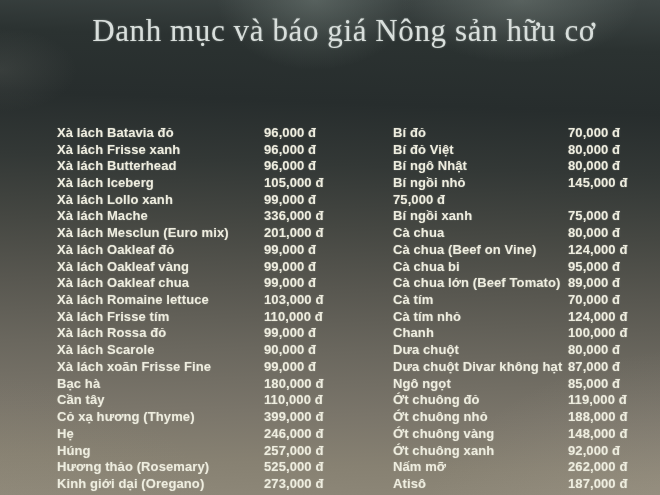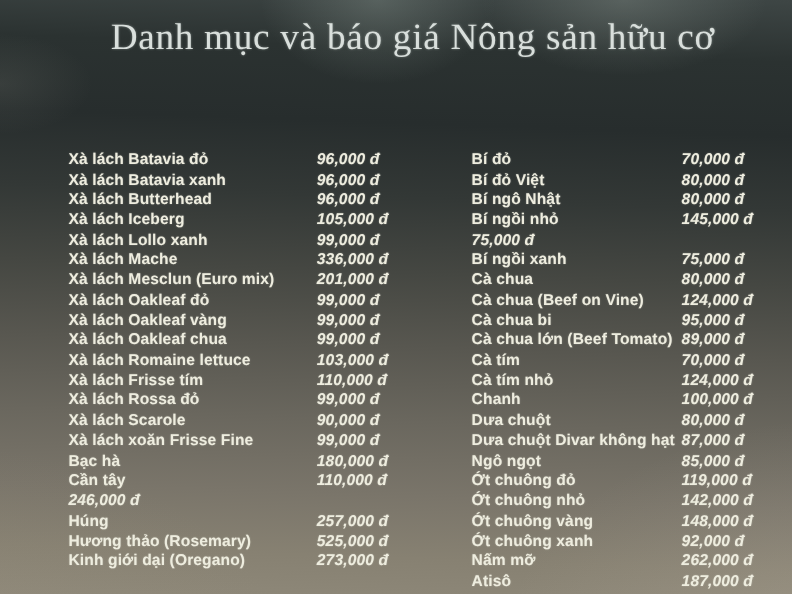--- a/index.html
+++ b/index.html
@@ -46,35 +46,35 @@
   }
   .iname,.iprice{
     font-size:13px;
     font-weight:600;
     letter-spacing:0.1px;
     color:#eeeddf;
     text-shadow:0 0 1.5px rgba(240,240,228,0.38);
   }
   .col-left  .iname{width:207px;flex:none;}
   .col-right .iname{width:175px;flex:none;}
-  .iprice{flex:none;font-style:italic;}
+  .iprice{flex:none;}
 </style>
 </head>
 <body>
 
 <div class="page">
   <h1 class="title">Danh mục và báo giá Nông sản hữu cơ</h1>
   <div class="columns">
     <div class="col col-left" id="col-left">
         <div class="row">
           <span class="iname">Xà lách Batavia đỏ</span>
           <span class="iprice">96,000 đ</span>
         </div>
         <div class="row">
-          <span class="iname">Xà lách Batavia xanh</span>
+          <span class="iname">Xà lách Frisse xanh</span>
           <span class="iprice">96,000 đ</span>
         </div>
         <div class="row">
           <span class="iname">Xà lách Butterhead</span>
           <span class="iprice">96,000 đ</span>
         </div>
         <div class="row">
           <span class="iname">Xà lách Iceberg</span>
           <span class="iprice">105,000 đ</span>
         </div>
@@ -124,20 +124,25 @@
         </div>
         <div class="row">
           <span class="iname">Bạc hà</span>
           <span class="iprice">180,000 đ</span>
         </div>
         <div class="row">
           <span class="iname">Cần tây</span>
           <span class="iprice">110,000 đ</span>
         </div>
         <div class="row">
+          <span class="iname">Cỏ xạ hương (Thyme)</span>
+          <span class="iprice">399,000 đ</span>
+        </div>
+        <div class="row">
+          <span class="iname">Hẹ</span>
           <span class="iprice">246,000 đ</span>
         </div>
         <div class="row">
           <span class="iname">Húng</span>
           <span class="iprice">257,000 đ</span>
         </div>
         <div class="row">
           <span class="iname">Hương thảo (Rosemary)</span>
           <span class="iprice">525,000 đ</span>
         </div>
@@ -209,21 +214,21 @@
         <div class="row">
           <span class="iname">Ngô ngọt</span>
           <span class="iprice">85,000 đ</span>
         </div>
         <div class="row">
           <span class="iname">Ớt chuông đỏ</span>
           <span class="iprice">119,000 đ</span>
         </div>
         <div class="row">
           <span class="iname">Ớt chuông nhỏ</span>
-          <span class="iprice">142,000 đ</span>
+          <span class="iprice">188,000 đ</span>
         </div>
         <div class="row">
           <span class="iname">Ớt chuông vàng</span>
           <span class="iprice">148,000 đ</span>
         </div>
         <div class="row">
           <span class="iname">Ớt chuông xanh</span>
           <span class="iprice">92,000 đ</span>
         </div>
         <div class="row">

